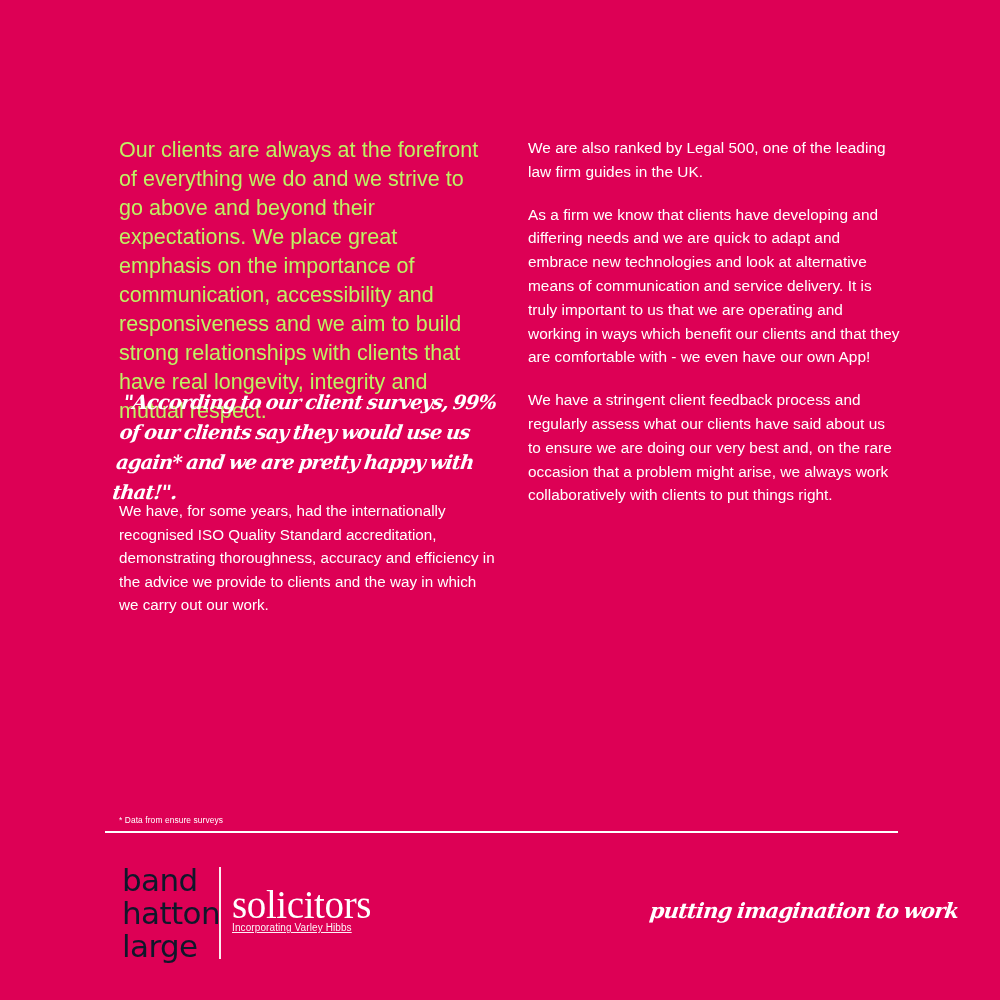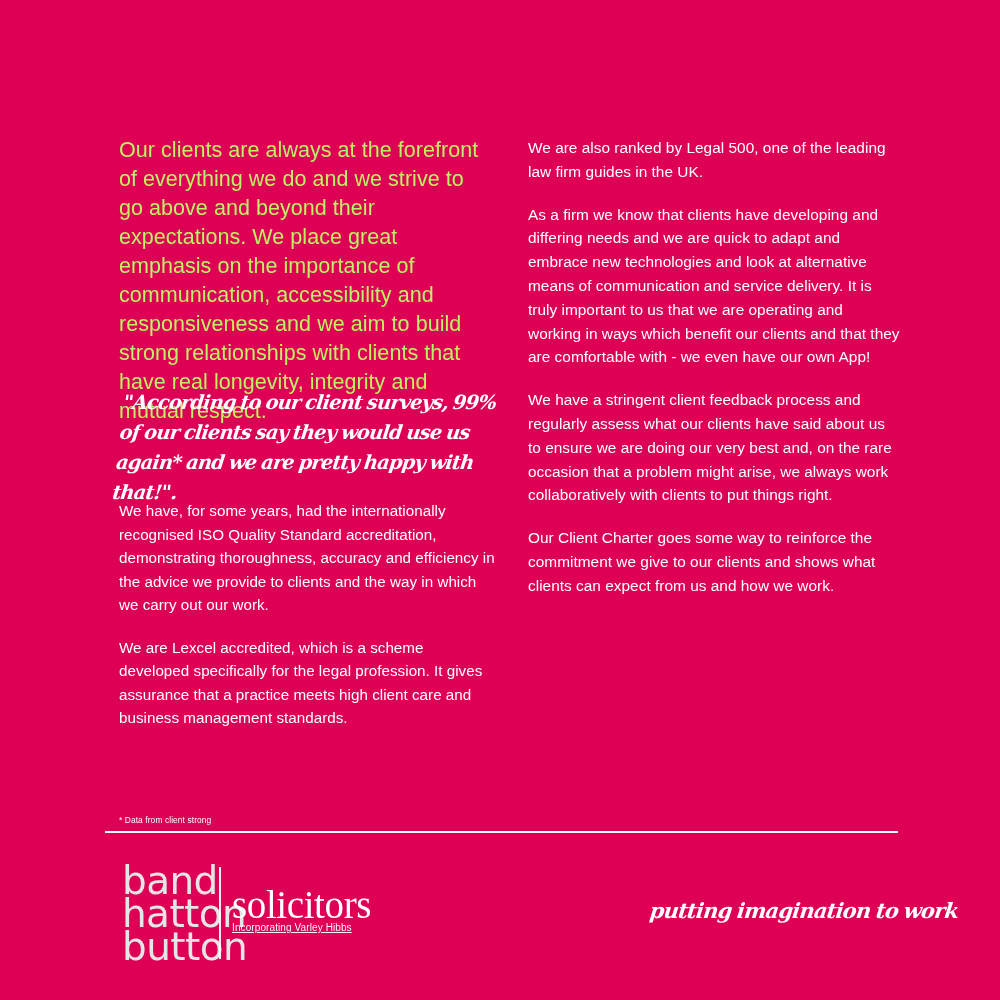--- a/index.html
+++ b/index.html
@@ -129,25 +129,25 @@
   .logo {
     position: absolute;
     left: 122px;
     top: 864px;
     height: 98px;
   }
   .logo-words {
     position: absolute;
     left: 0;
     top: 0;
-    font-size: 39px;
+    font-size: 31px;
     line-height: 33px;
     font-weight: 400;
     letter-spacing: -0.6px;
-    color: #e5e5e5;
+    color: #0f172a;
     font-family: "DejaVu Sans", sans-serif;
   }
   .logo-words div { white-space: nowrap; }
   .logo-bar {
     position: absolute;
     left: 97px;
     top: 3px;
     width: 2px;
     height: 92px;
     background: #ffffff;
@@ -202,38 +202,36 @@
 
 
   <div class="col-left">
     <p class="lead">Our clients are always at the forefront of everything we do and we strive to go above and beyond their expectations. We place great emphasis on the importance of communication, accessibility and responsiveness and we aim to build strong relationships with clients that have real longevity, integrity and mutual respect.</p>
   </div>
 
   <div class="quote">"According to our client surveys, 99% of our clients say they would use us again* and we are pretty happy with that!".</div>
 
   <div class="after-quote">
     <p class="body-text">We have, for some years, had the internationally recognised ISO Quality Standard accreditation, demonstrating thoroughness, accuracy and efficiency in the advice we provide to clients and the way in which we carry out our work.</p>
-    <p class="body-text">We are Lexcel accredited, which is a scheme developed specifically for the legal profession. It gives assurance that a practice meets high client care and business management standards.</p>
   </div>
 
   <div class="col-right">
     <p class="right-text">We are also ranked by Legal 500, one of the leading law firm guides in the UK.</p>
     <p class="right-text">As a firm we know that clients have developing and differing needs and we are quick to adapt and embrace new technologies and look at alternative means of communication and service delivery. It is truly important to us that we are operating and working in ways which benefit our clients and that they are comfortable with - we even have our own App!</p>
     <p class="right-text">We have a stringent client feedback process and regularly assess what our clients have said about us to ensure we are doing our very best and, on the rare occasion that a problem might arise, we always work collaboratively with clients to put things right.</p>
-    <p class="right-text">Our Client Charter goes some way to reinforce the commitment we give to our clients and shows what clients can expect from us and how we work.</p>
-  </div>
-
-  <div class="footnote">* Data from client strong</div>
+  </div>
+
+  <div class="footnote">* Data from ensure surveys</div>
   <div class="divider"></div>
 
   <div class="logo">
     <div class="logo-words">
       <div>band</div>
       <div>hatton</div>
-      <div>button</div>
+      <div>large</div>
     </div>
     <div class="logo-bar"></div>
     <div class="logo-right">
       <div class="logo-solicitors">solicitors</div>
       <div class="logo-sub">Incorporating Varley Hibbs</div>
     </div>
   </div>
 
   <div class="tagline">putting imagination to work</div>
 

